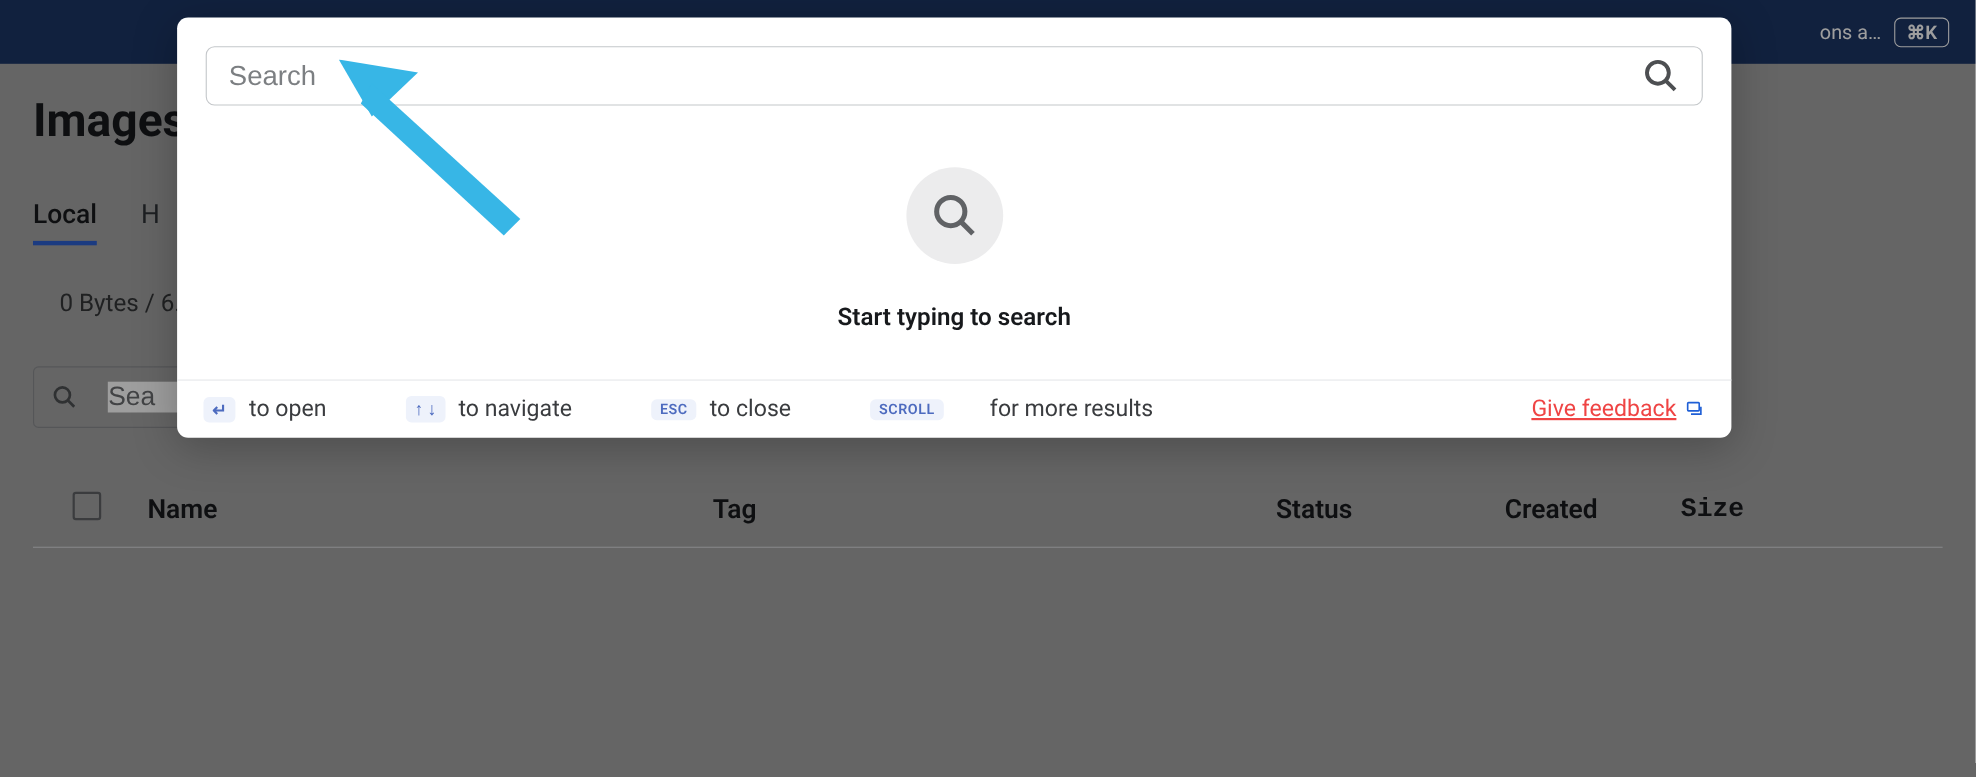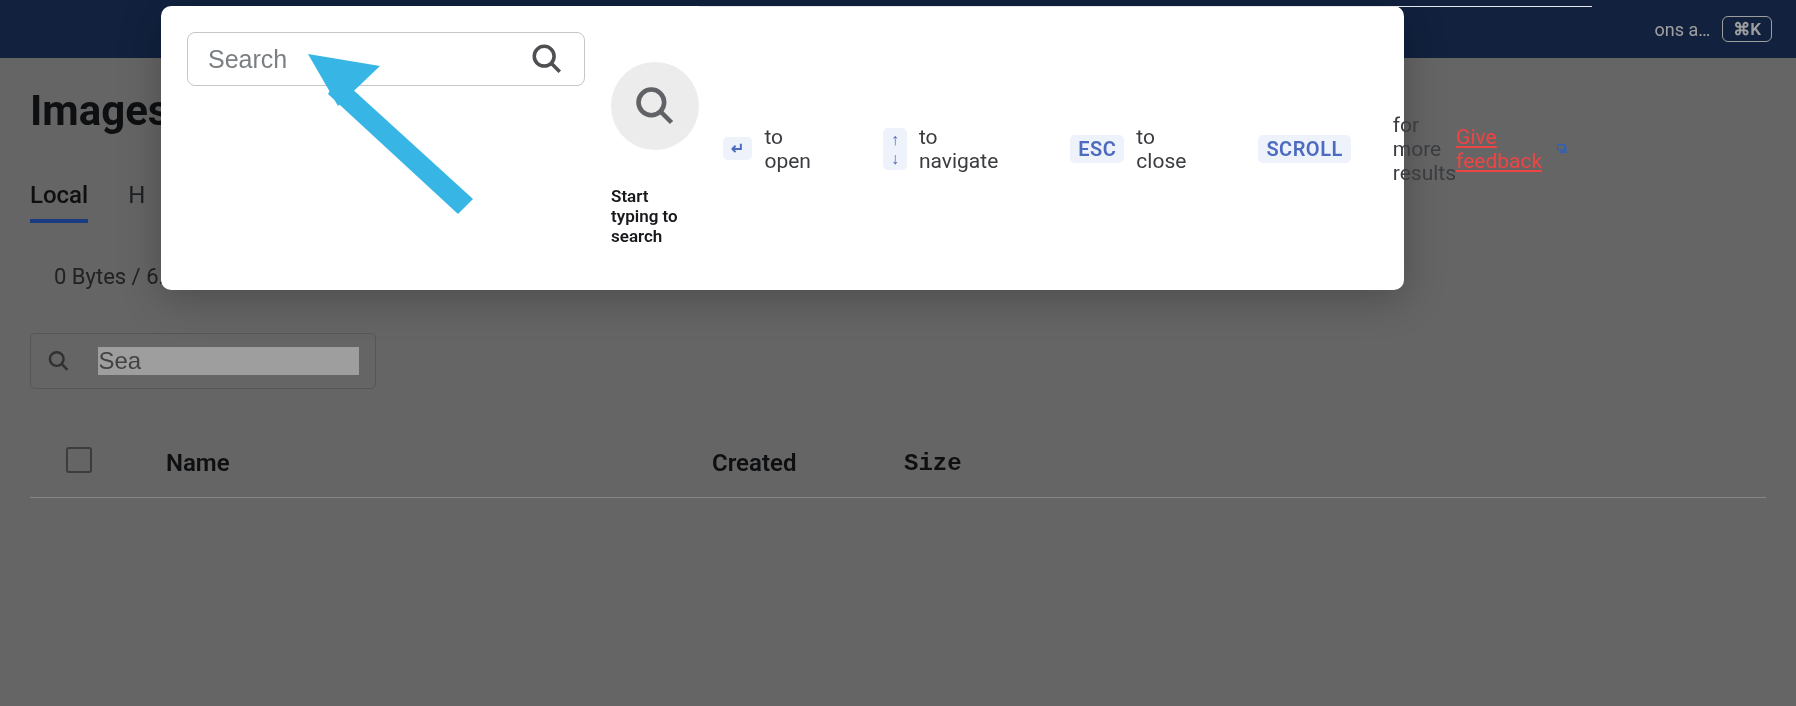--- a/index.html
+++ b/index.html
@@ -100,21 +100,20 @@
 
     .table-head {
       display: flex;
       align-items: center;
       padding: 18px 36px 18px 36px;
       margin-top: 40px;
       font-size: 24px;
       font-weight: 600;
       color: #17191c;
       border-bottom: 1px solid #d7d9db;
-      gap: 32px;
     }
     .col-check { width: 68px; }
     .chk {
       width: 26px;
       height: 26px;
       border: 2.5px solid #5f6265;
       border-radius: 3px;
       display: inline-block;
     }
     .col-name { width: 514px; }
@@ -127,26 +126,27 @@
     .dim {
       position: absolute;
       inset: 0;
       background: rgba(0,0,0,0.38);
     }
 
     
     .modal {
       position: absolute;
       left: 161px;
-      top: 6px;
-      width: 1243px;
+      top: 16px;
+      width: 1413px;
       background: #fff;
       border-radius: 10px;
       box-shadow: 0 8px 40px rgba(0,0,0,0.25);
       display: flex;
+      flex-direction: column;
     }
     .modal-search-wrap {
       padding: 26px 26px 0 26px;
     }
     .modal-search {
       border: 1px solid #c4c7ca;
       border-radius: 8px;
       height: 54px;
       display: flex;
       align-items: center;
@@ -174,21 +174,21 @@
       width: 88px; height: 88px;
       border-radius: 50%;
       background: #ececed;
       display: flex;
       align-items: center;
       justify-content: center;
     }
     .big-mag svg { width: 44px; height: 44px; }
     .start-typing {
       margin-top: 36px;
-      font-size: 17px;
+      font-size: 22px;
       font-weight: 600;
       color: #17191c;
     }
 
     .modal-footer {
       border-top: 1px solid #e5e7e9;
       display: flex;
       align-items: center;
       padding: 14px 24px;
       font-size: 21px;
@@ -200,21 +200,21 @@
       border-radius: 5px;
       padding: 2px 8px;
       font-size: 16px;
       color: #4d6bbf;
       font-weight: 600;
       display: inline-flex;
       align-items: center;
       gap: 4px;
       font-family: inherit;
     }
-    .kbd.small-text { font-size: 20px; letter-spacing: 0.5px; }
+    .kbd.small-text { font-size: 13px; letter-spacing: 0.5px; }
     .hint:nth-child(4){ margin-right: auto; gap: 42px; }
     .feedback {
       color: #ef4444;
       text-decoration: underline;
       display: inline-flex;
       align-items: center;
       gap: 8px;
       margin-left: auto;
     }
 
@@ -251,20 +251,22 @@
           <circle cx="10" cy="10" r="7"></circle>
             <line x1="21" y1="21" x2="15" y2="15"></line>
         </svg>
         <input type="text" placeholder="Sea" style="">
       </div>
     </div>
 
     <div class="table-head">
       <div class="col-check"><span class="chk"></span></div>
       <div class="col-name">Name</div>
+      <div class="col-tag">Tag</div>
+      <div class="col-status">Status</div>
       <div class="col-created">Created</div>
       <div class="col-size">Size</div>
     </div>
   </div>
 </div>
 
 <div class="dim"></div>
 
 <div class="modal">
   <div class="modal-search-wrap">

